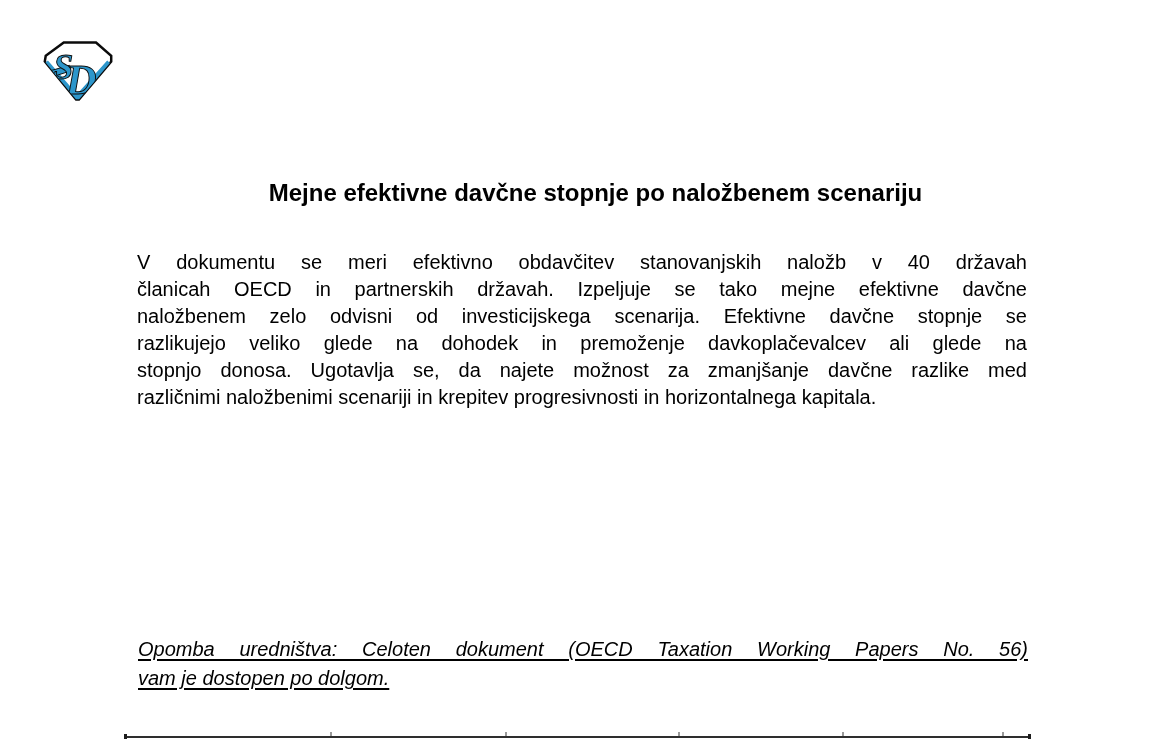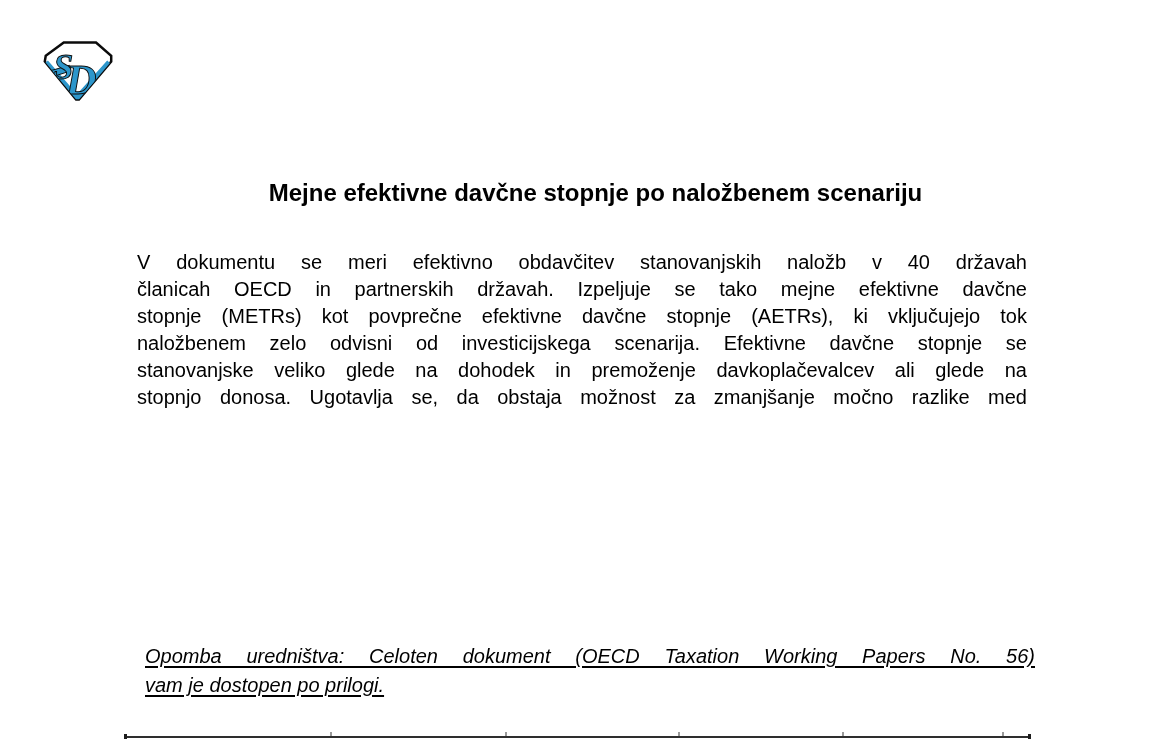--- a/index.html
+++ b/index.html
@@ -65,21 +65,21 @@
     white-space: normal;
   }
   .jline.last { text-align-last: left; }
 
   
   .editor-note {
     position: absolute;
     left: 133px;
     top: 630px;
     width: 890px;
-    margin: 12px;
+    margin: 5px;
     font-size: 20px;
     line-height: 29px;
     font-style: italic;
     text-decoration: underline;
     text-underline-offset: 3px;
   }
 
   
   .table-edge {
     position: absolute;
@@ -133,29 +133,29 @@
     </svg>
   </div>
 
   <h1 class="doc-title">
     <span>Mejne efektivne davčne stopnje po naložbenem scenariju</span>
   </h1>
 
   <p class="abstract">
     <span class="jline">V dokumentu se meri efektivno obdavčitev stanovanjskih naložb v 40 državah</span>
     <span class="jline">članicah OECD in partnerskih državah. Izpeljuje se tako mejne efektivne davčne</span>
-    <span class="jline">stopnje (METRs) kot povprečne efektivne davčne stopnje (AETRs), ki vključujejo tok</span>
     <span class="jline">naložbenem zelo odvisni od investicijskega scenarija. Efektivne davčne stopnje se</span>
-    <span class="jline">stanovanjske veliko glede na dohodek in premoženje davkoplačevalcev ali glede na</span>
-    <span class="jline">stopnjo donosa. Ugotavlja se, da obstaja možnost za zmanjšanje močno razlike med</span>
+    <span class="jline">razlikujejo veliko glede na dohodek in premoženje davkoplačevalcev ali glede na</span>
+    <span class="jline">stopnjo donosa. Ugotavlja se, da najete možnost za zmanjšanje davčne razlike med</span>
+    <span class="jline last">različnimi naložbenimi scenariji in krepitev progresivnosti in horizontalnega kapitala.</span>
   </p>
 
   <p class="editor-note">
     <span class="jline">Opomba uredništva: Celoten dokument (OECD Taxation Working Papers No. 56)</span>
-    <span class="jline last">vam je dostopen po prilogi.</span>
+    <span class="jline last">vam je dostopen po dolgom.</span>
   </p>
 
   <div class="table-edge">
     <div class="bar"></div>
     <div class="cap" style="left:0"></div>
     <div class="tick" style="left:206px"></div>
     <div class="tick" style="left:381px"></div>
     <div class="tick" style="left:554px"></div>
     <div class="tick" style="left:718px"></div>
     <div class="tick" style="left:878px"></div>

